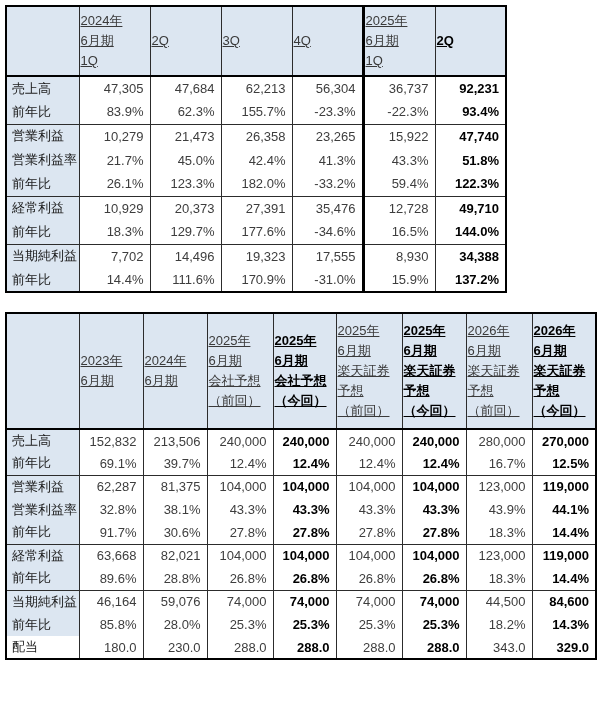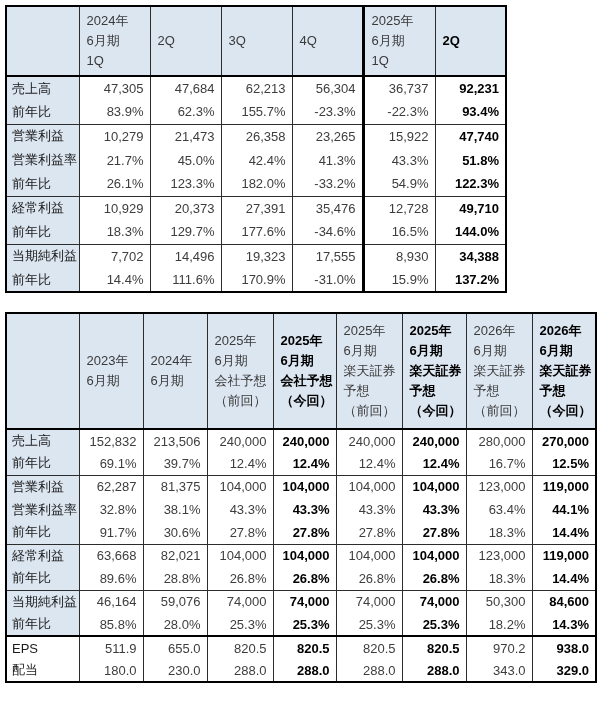--- a/index.html
+++ b/index.html
@@ -31,24 +31,25 @@
     white-space: nowrap;
     font-size: 13px;
   }
   
   .fin th {
     background: #dce6f1;
     font-weight: normal;
     text-align: left;
     vertical-align: middle;
     color: #3a3a3a;
-    padding: 2px 3px 2px 7px;
+    padding: 2px 3px 2px 1px;
     border-left: 1px solid #2c2c2c;
     border-bottom: 2px solid #000000;
     line-height: 1.55;
+    text-decoration: underline;
   }
   .fin th span { display: block; }
   
   .fin td {
     text-align: right;
     color: #3d3d3d;
     padding: 1px 6px 1px 2px;
     border-left: 1px solid #2c2c2c;
     background: #ffffff;
   }
@@ -147,21 +148,21 @@
           <td class="">41.3%</td>
           <td class="thickL">43.3%</td>
           <td class="bold ">51.8%</td>
         </tr>
         <tr class="">
           <td class="lbl c0">前年比</td>
           <td class="">26.1%</td>
           <td class="">123.3%</td>
           <td class="">182.0%</td>
           <td class="">-33.2%</td>
-          <td class="thickL">54.9%</td>
+          <td class="thickL">59.4%</td>
           <td class="bold ">122.3%</td>
         </tr>
         <tr class="sec ">
           <td class="lbl c0">経常利益</td>
           <td class="">10,929</td>
           <td class="">20,373</td>
           <td class="">27,391</td>
           <td class="">35,476</td>
           <td class="thickL">12,728</td>
           <td class="bold ">49,710</td>
@@ -295,21 +296,21 @@
           <td class="bold ">119,000</td>
         </tr>
         <tr class="">
           <td class="lbl c0">営業利益率</td>
           <td class="">32.8%</td>
           <td class="">38.1%</td>
           <td class="">43.3%</td>
           <td class="bold ">43.3%</td>
           <td class="">43.3%</td>
           <td class="bold ">43.3%</td>
-          <td class="">63.4%</td>
+          <td class="">43.9%</td>
           <td class="bold ">44.1%</td>
         </tr>
         <tr class="">
           <td class="lbl c0">前年比</td>
           <td class="">91.7%</td>
           <td class="">30.6%</td>
           <td class="">27.8%</td>
           <td class="bold ">27.8%</td>
           <td class="">27.8%</td>
           <td class="bold ">27.8%</td>
@@ -339,44 +340,33 @@
           <td class="bold ">14.4%</td>
         </tr>
         <tr class="sec ">
           <td class="lbl c0">当期純利益</td>
           <td class="">46,164</td>
           <td class="">59,076</td>
           <td class="">74,000</td>
           <td class="bold ">74,000</td>
           <td class="">74,000</td>
           <td class="bold ">74,000</td>
-          <td class="">50,300</td>
+          <td class="">44,500</td>
           <td class="bold ">84,600</td>
         </tr>
         <tr class="">
           <td class="lbl c0">前年比</td>
           <td class="">85.8%</td>
           <td class="">28.0%</td>
           <td class="">25.3%</td>
           <td class="bold ">25.3%</td>
           <td class="">25.3%</td>
           <td class="bold ">25.3%</td>
           <td class="">18.2%</td>
           <td class="bold ">14.3%</td>
-        </tr>
-        <tr class="sec thick">
-          <td class="lbl c0 nofill">EPS</td>
-          <td class="">511.9</td>
-          <td class="">655.0</td>
-          <td class="">820.5</td>
-          <td class="bold ">820.5</td>
-          <td class="">820.5</td>
-          <td class="bold ">820.5</td>
-          <td class="">970.2</td>
-          <td class="bold ">938.0</td>
         </tr>
         <tr class="">
           <td class="lbl c0 nofill">配当</td>
           <td class="">180.0</td>
           <td class="">230.0</td>
           <td class="">288.0</td>
           <td class="bold ">288.0</td>
           <td class="">288.0</td>
           <td class="bold ">288.0</td>
           <td class="">343.0</td>

